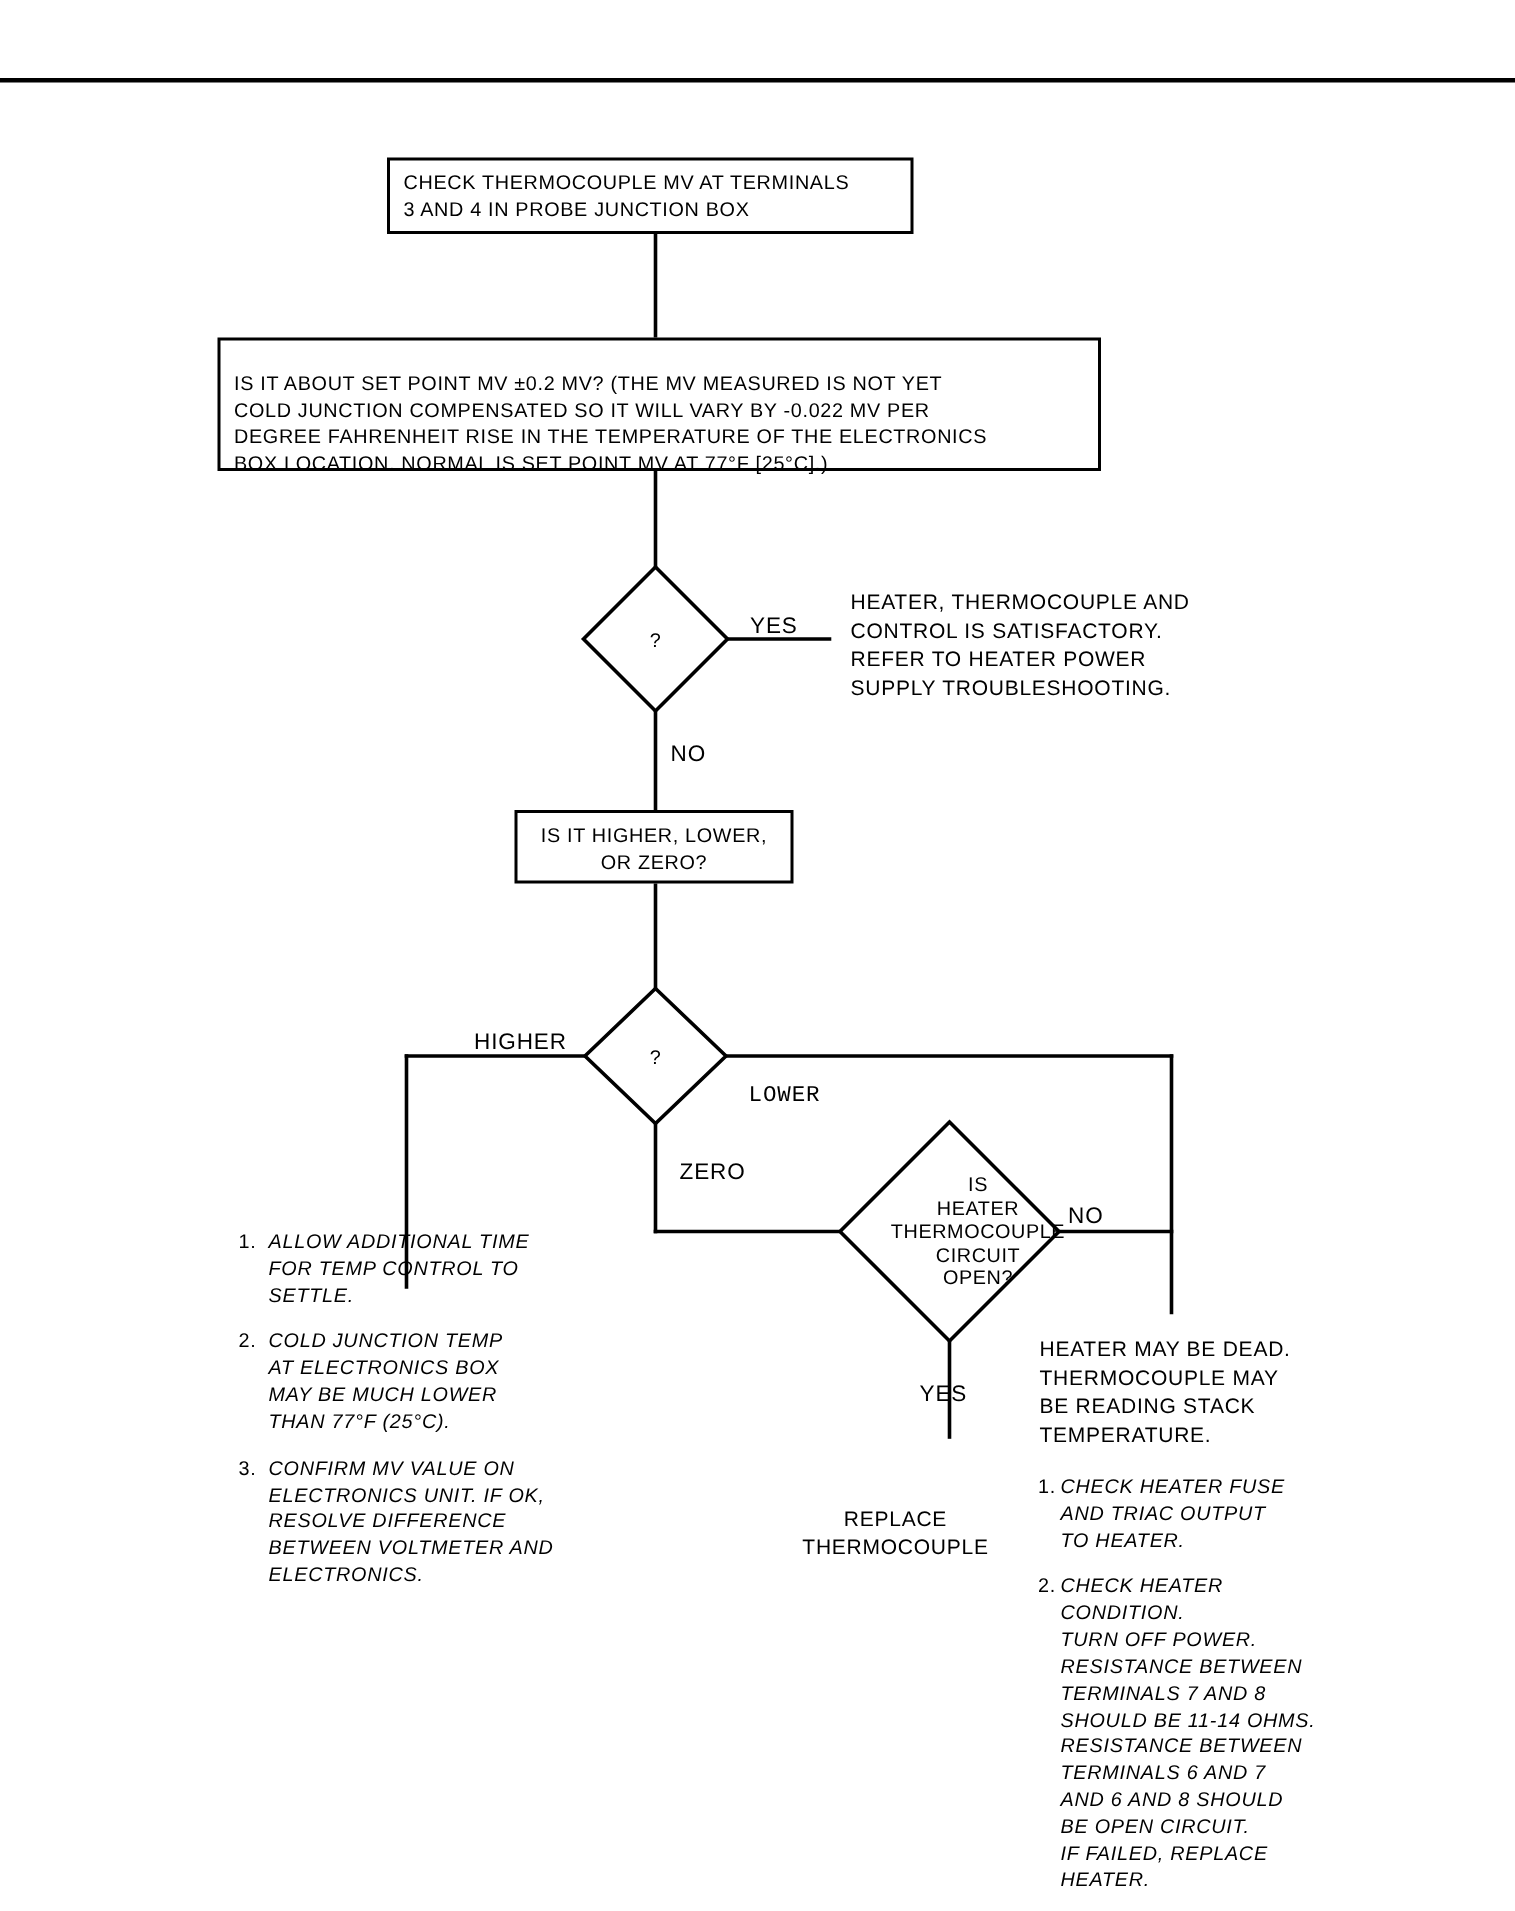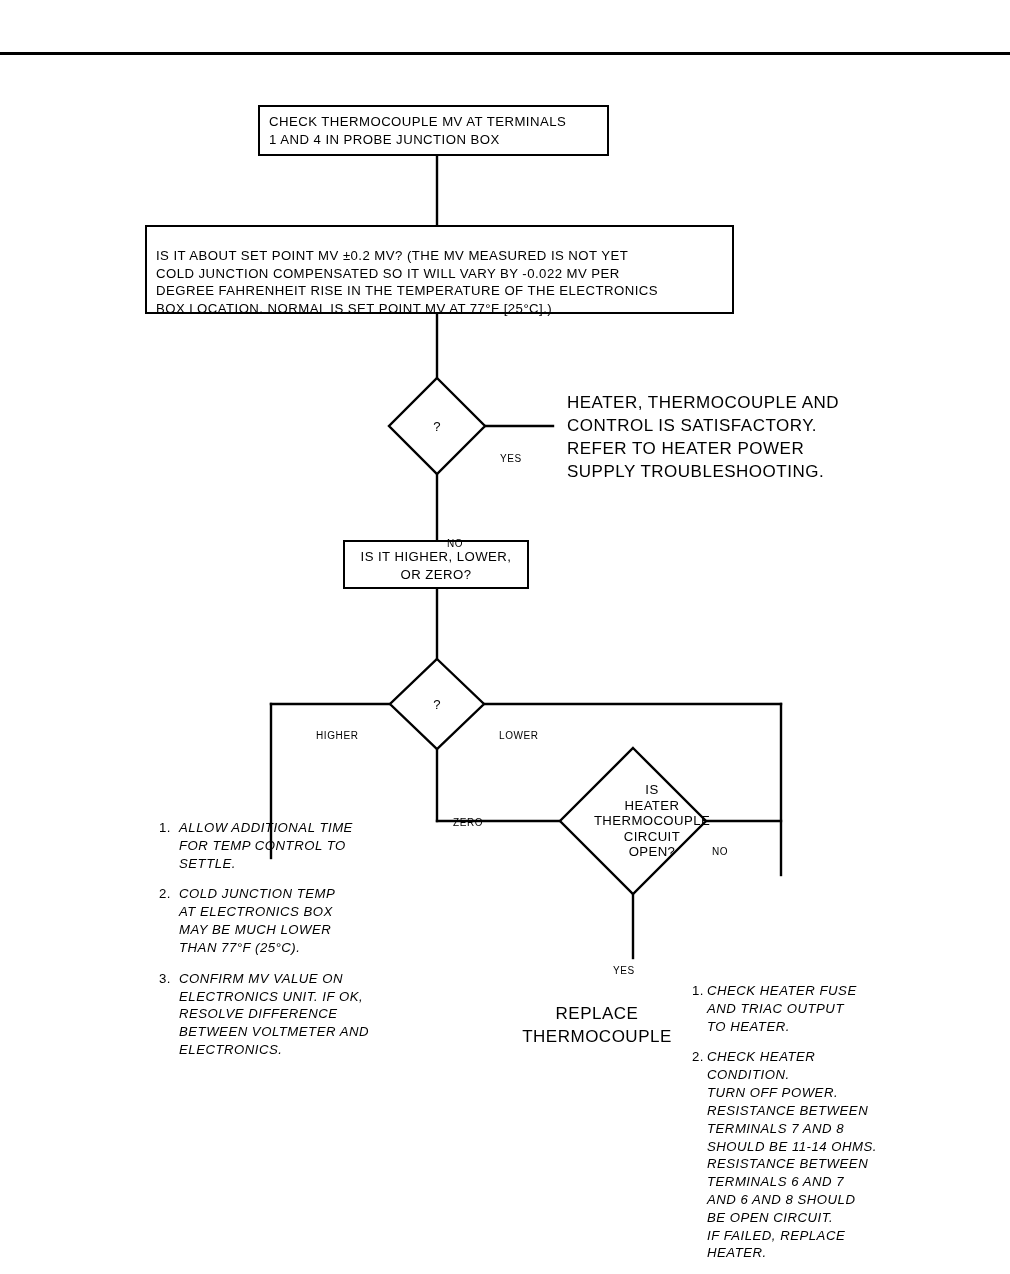--- a/index.html
+++ b/index.html
@@ -59,30 +59,29 @@
     font-size: 13.2px;
     line-height: 1.18;
     letter-spacing: 0.4px;
     white-space: pre-line;
     transform: translate(-50%, -50%);
   }
 
   
   .edge-label {
     position: absolute;
-    font-size: 10px;
+    font-size: 15px;
     letter-spacing: 0.6px;
     white-space: nowrap;
-    margin-top: 44px;
   }
 
   
   .textblock {
     position: absolute;
-    font-size: 17px;
+    font-size: 14px;
     line-height: 1.35;
     letter-spacing: 0.5px;
     white-space: pre-line;
   }
   .textblock.center { text-align: center; transform: translateX(-50%); }
 
   
   .numlist {
     position: absolute;
     font-size: 13.2px;
@@ -151,21 +150,21 @@
 
       <polygon points="437,659 484,704 437,749 390,704" fill="#fff"></polygon>
 
       <polygon points="633,748 706,821 633,894 560,821" fill="#fff"></polygon>
     </g>
   </svg>
 
   <div class="layer">
 
     <div class="box" id="box-check">CHECK THERMOCOUPLE MV AT TERMINALS
-1 AND 4 IN PROBE JUNCTION BOX</div>
+3 AND 4 IN PROBE JUNCTION BOX</div>
 
     <div class="box" id="box-about">IS IT ABOUT SET POINT MV ±0.2 MV? (THE MV MEASURED IS NOT YET
 COLD JUNCTION COMPENSATED SO IT WILL VARY BY -0.022 MV PER
 DEGREE FAHRENHEIT RISE IN THE TEMPERATURE OF THE ELECTRONICS
 BOX LOCATION. NORMAL IS SET POINT MV AT 77°F [25°C].)</div>
 
     <div class="box" id="box-hilo">IS IT HIGHER, LOWER,
 OR ZERO?</div>
 
     <div class="dia-text" style="left:437px; top:427px;">?</div>
@@ -177,36 +176,40 @@
 THERMOCOUPLE
 CIRCUIT
 OPEN?</div>
 
     <div class="edge-label" style="left:500px; top:409px;">YES</div>
 
     <div class="edge-label" style="left:447px; top:494px;">NO</div>
 
     <div class="edge-label" style="left:316px; top:686px;">HIGHER</div>
 
-    <div class="edge-label" style="left:499px; top:686px;">LOWER</div>
+    <div class="edge-label" style="left:499px; top:722px;font-family:Liberation Mono, monospace;">LOWER</div>
 
     <div class="edge-label" style="left:453px; top:773px;">ZERO</div>
 
     <div class="edge-label" style="left:712px; top:802px;">NO</div>
 
     <div class="edge-label" style="left:613px; top:921px;">YES</div>
 
     <div class="textblock" style="left:567px; top:392px; width:300px;">HEATER, THERMOCOUPLE AND
 CONTROL IS SATISFACTORY.
 REFER TO HEATER POWER
 SUPPLY TROUBLESHOOTING.</div>
 
     <div class="textblock center" style="left:597px; top:967px; width:230px;margin-top:36px;">REPLACE
 THERMOCOUPLE</div>
 
+    <div class="textblock" style="left:693px; top:890px; width:250px;">HEATER MAY BE DEAD.
+THERMOCOUPLE MAY
+BE READING STACK
+TEMPERATURE.</div>
 
     <div class="numlist" id="list-higher" style="left:157px; top:819px; width:255px;">
       <div class="numitem">
         <span class="num">1.</span>
         <span class="txt">ALLOW ADDITIONAL TIME
 FOR TEMP CONTROL TO
 SETTLE.</span>
       </div>
       <div class="numitem">
         <span class="num">2.</span>

